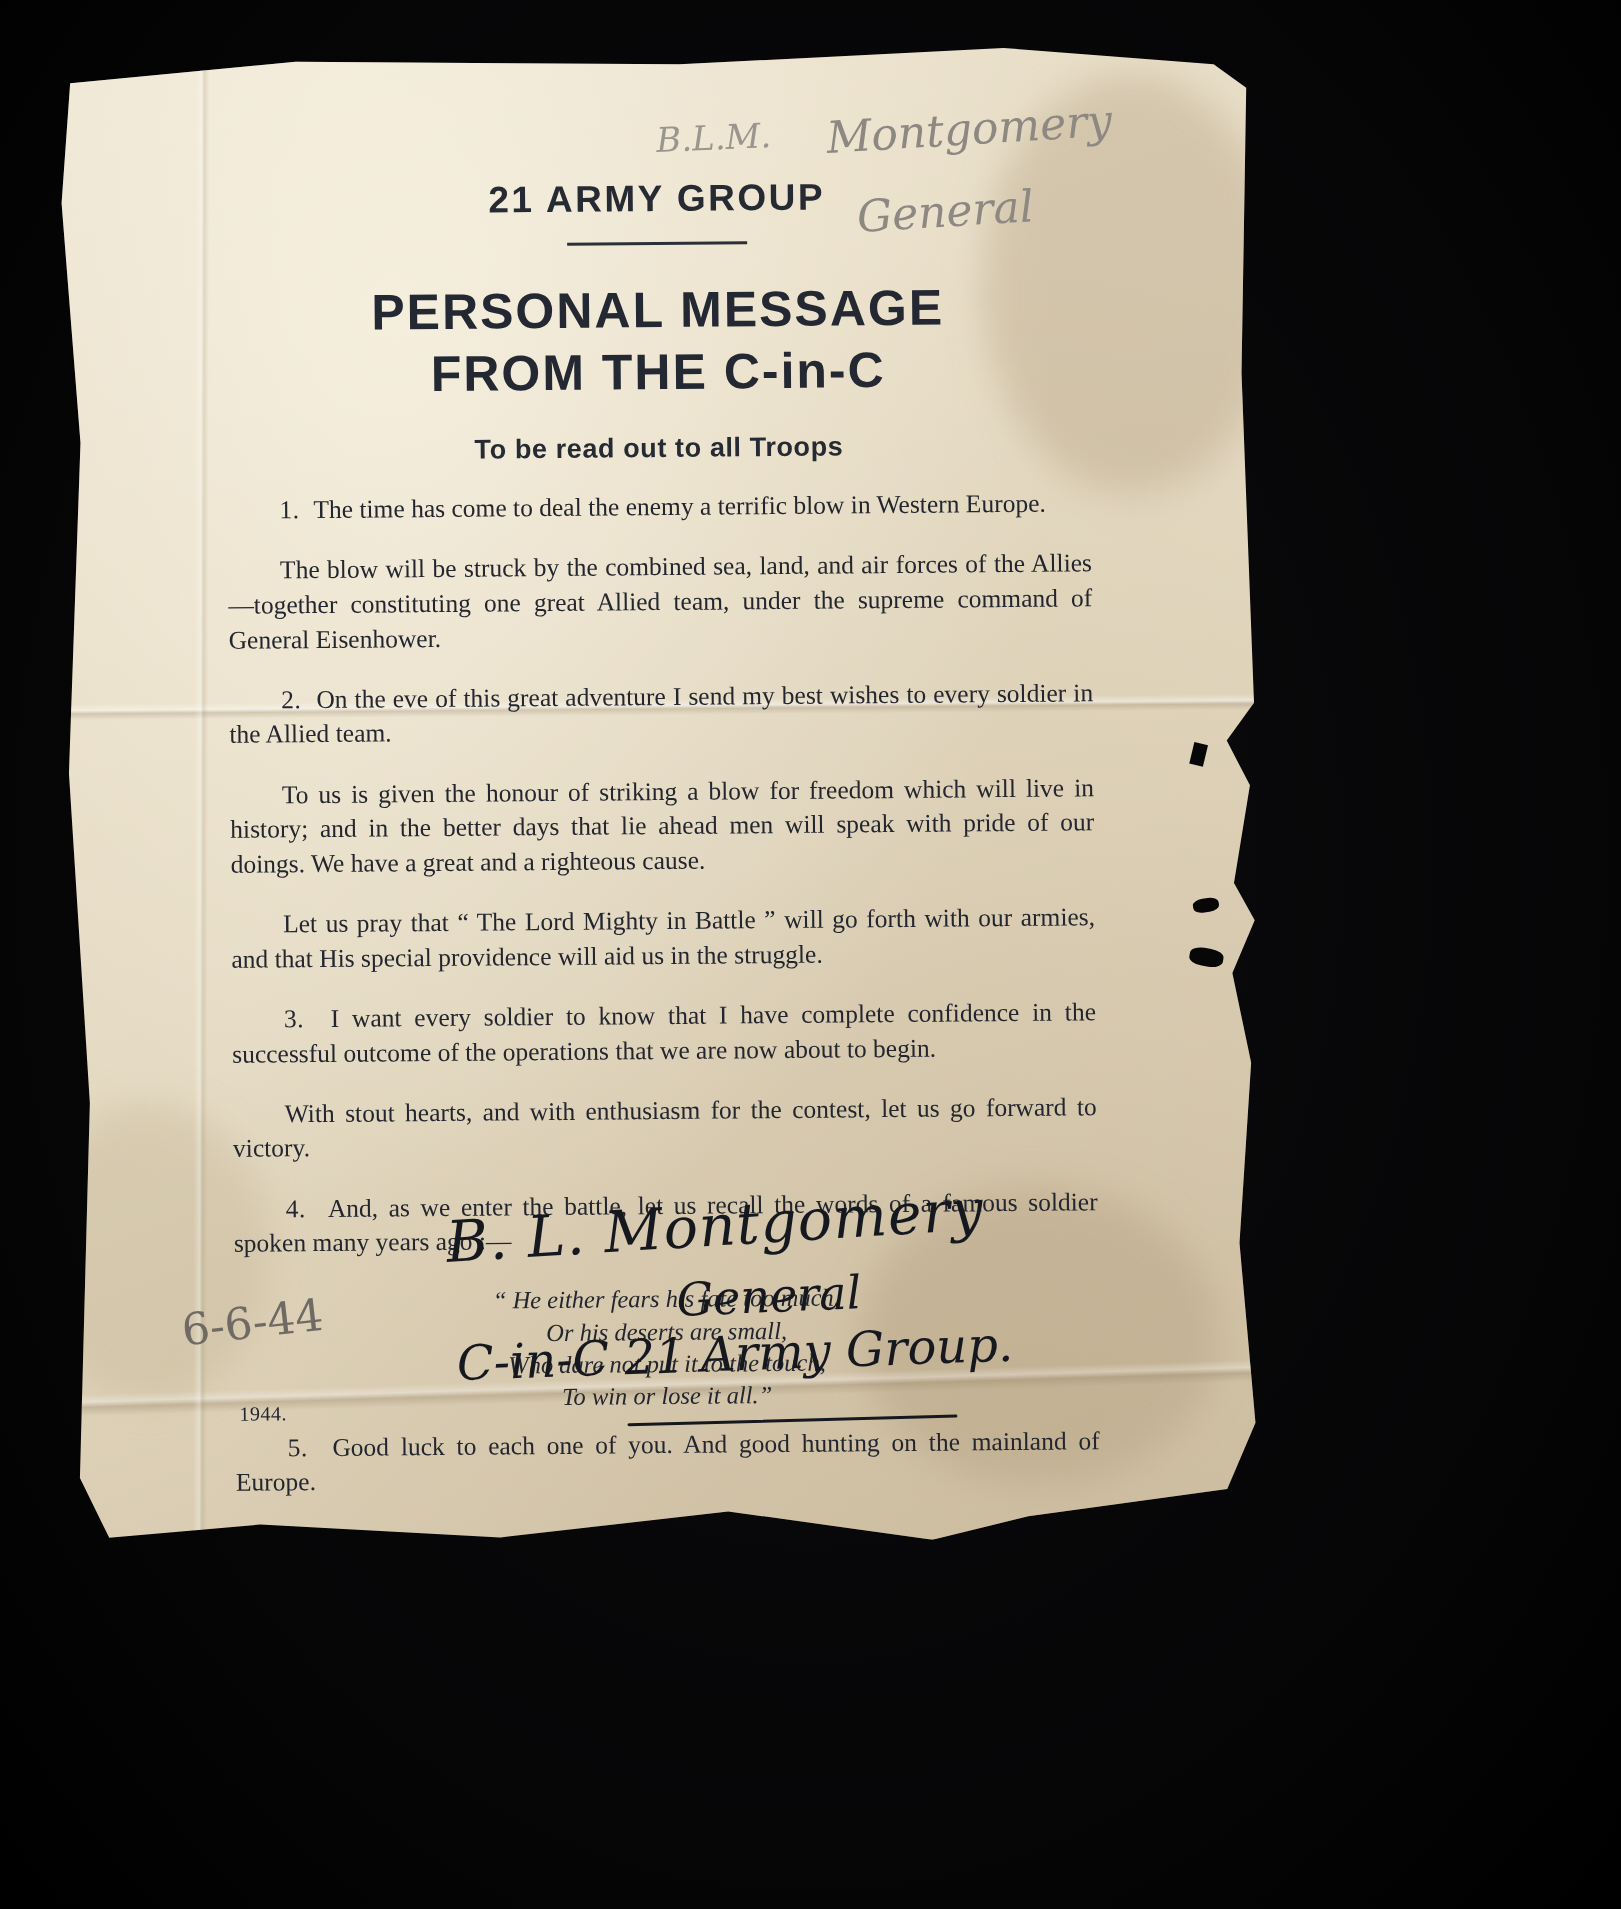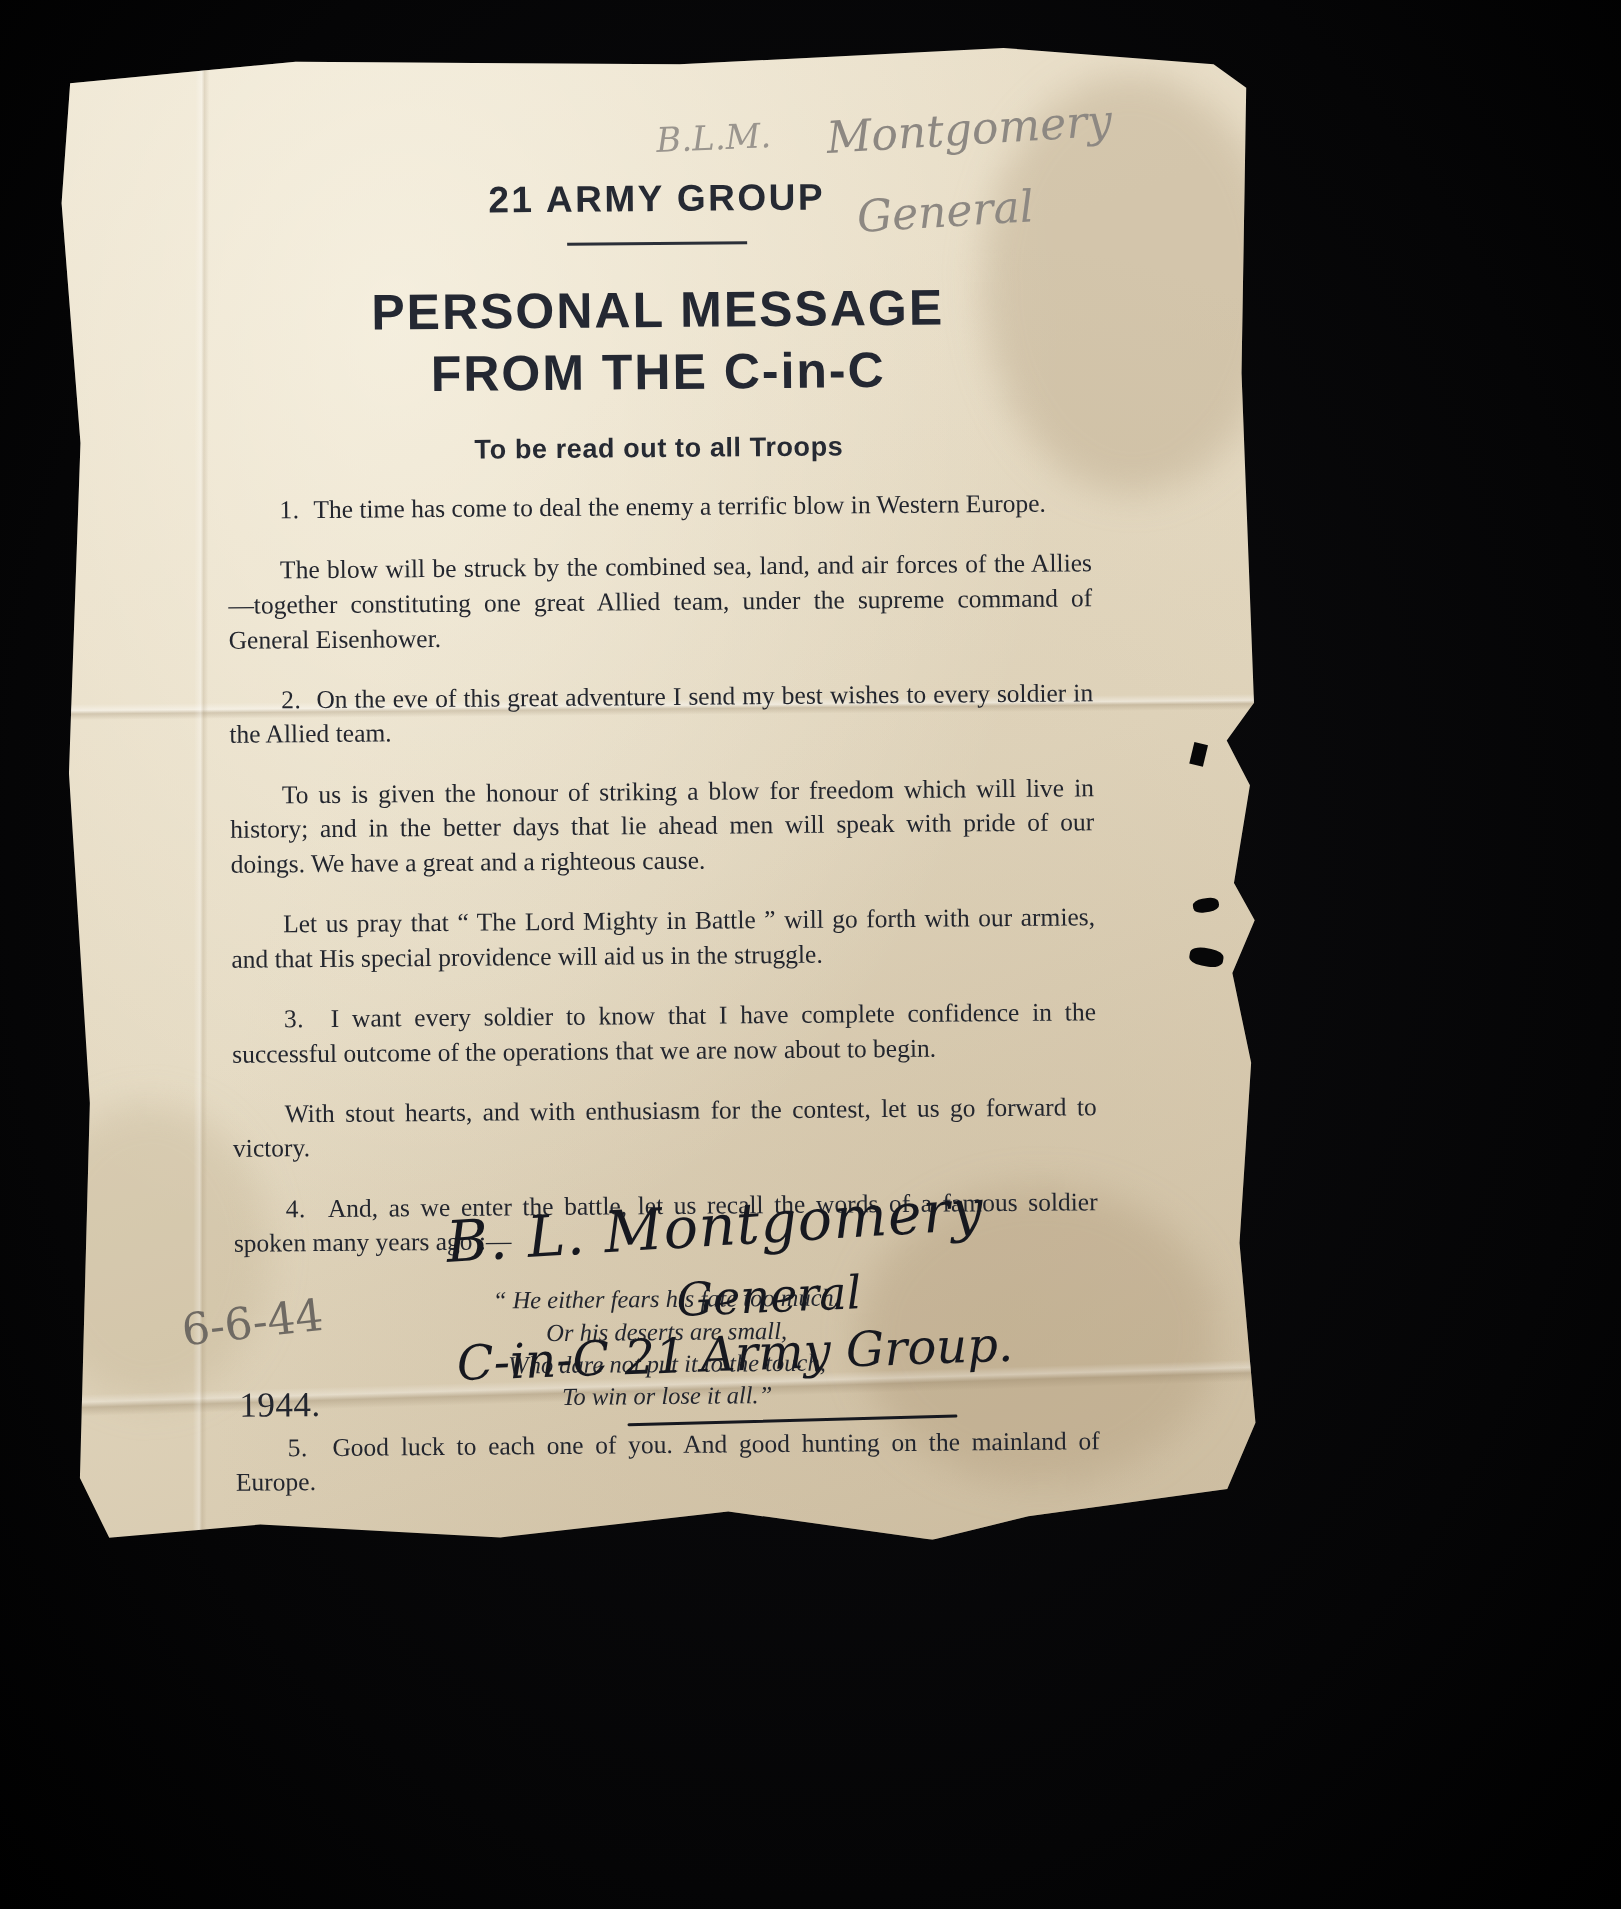--- a/index.html
+++ b/index.html
@@ -146,21 +146,21 @@
     line-height: 1.32;
     text-indent: 0;
   }
   .verse div { white-space: nowrap; }
 
   .year {
     position: absolute;
     left: 172px;
     bottom: 126px;
     font-family: "Liberation Serif", serif;
-    font-size: 35px;
+    font-size: 20px;
     letter-spacing: 0.5px;
     color: #23262e;
   }
 
   
   .hand {
     position: absolute;
     font-family: "DejaVu Serif", serif;
     font-style: italic;
     color: #16181f;

